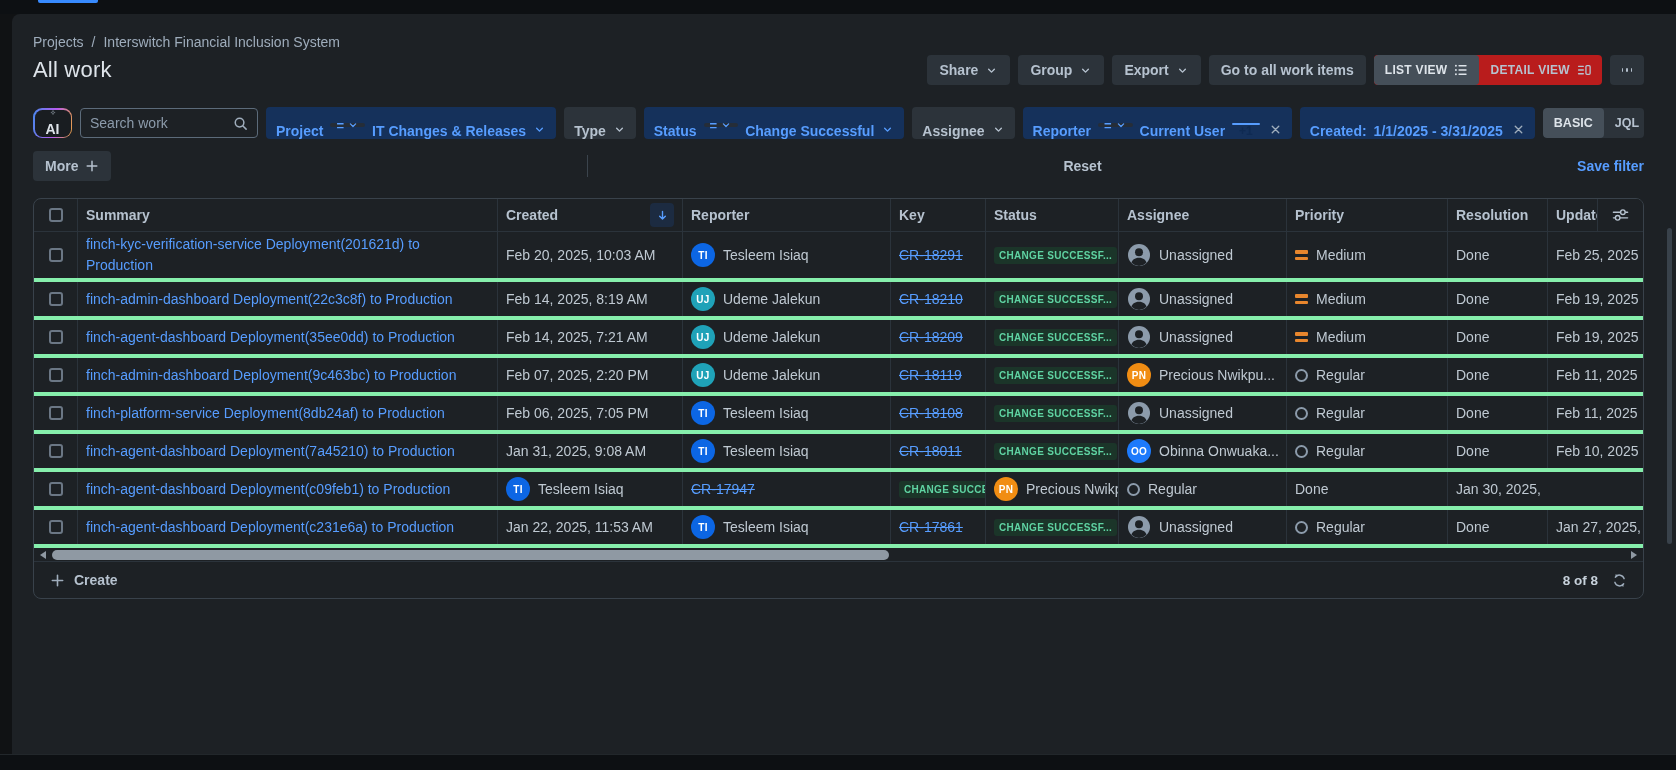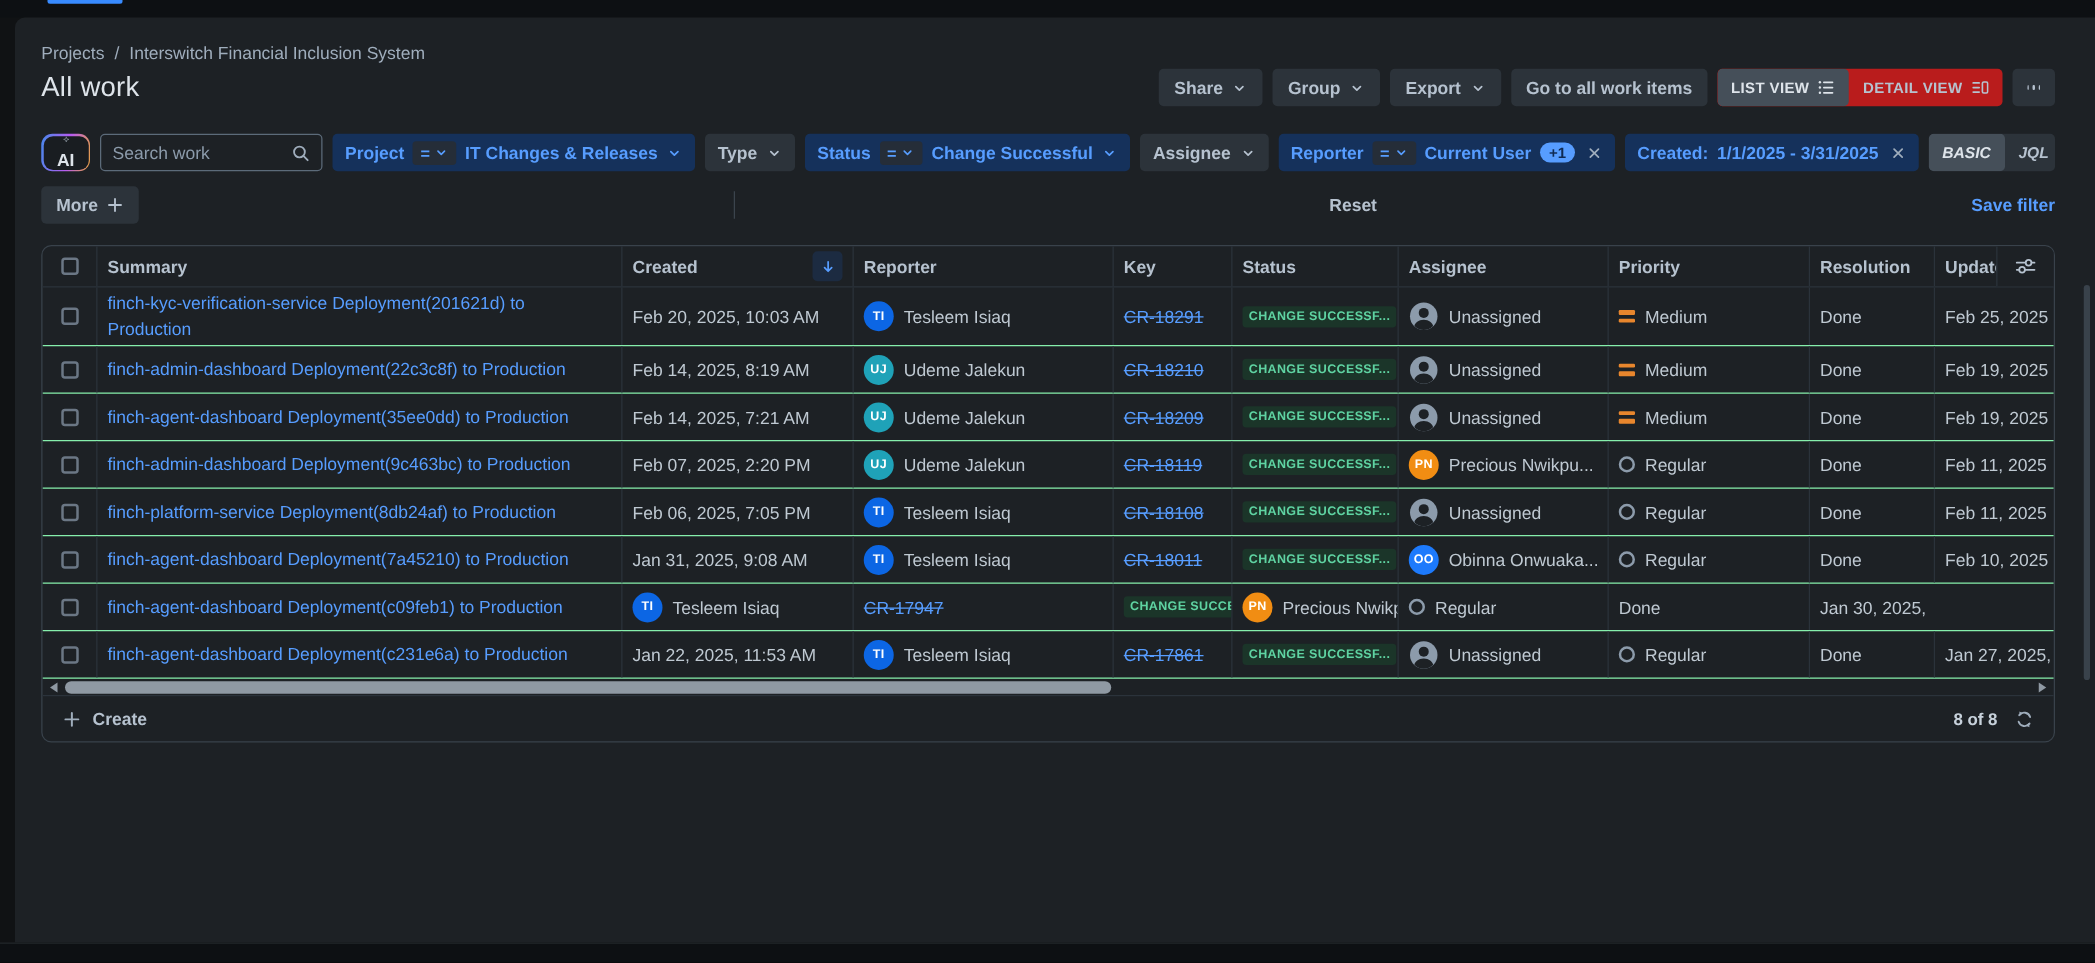--- a/index.html
+++ b/index.html
@@ -33,28 +33,28 @@
 
   
   .filters { display:flex; align-items:center; gap:8px; margin-top:22px; }
   .ai-btn { padding:1.5px; border-radius:9px; background:linear-gradient(100deg,#4688EC 0%,#B85BF0 55%,#E8A23F 100%); cursor:pointer; }
   .ai-inner { display:flex; align-items:center; gap:6px; background:#191D21; border-radius:7.5px; height:27px; padding:0 11px;
               color:#DEE4EA; font-weight:700; font-size:14px;flex-direction:column; }
   .search { display:flex; align-items:center; width:178px; height:30px; border:1px solid #5C6B7A; border-radius:4px; padding:0 9px; gap:6px; }
   .search input { flex:1; min-width:0; background:transparent; border:none; outline:none; color:#B6C2CF; font-size:14px; font-family:inherit; }
   .search input::placeholder { color:#8C9BAB; }
 
-  .chip { display:flex; align-items:center; gap:7px; height:30px; padding:0 10px; border-radius:4px; font-size:14px; cursor:pointer; white-space:nowrap; }
+  .chip { display:flex; gap:7px; height:30px; padding:16px 10px; border-radius:4px; font-size:14px; cursor:pointer; white-space:nowrap; }
   .chip.neutral { background:#2C333A; color:#B6C2CF; font-weight:700; }
   .chip.active { background:#15315B; color:#579DFF; }
   .chip.active .chip-label { font-weight:700; }
   .op-box { display:flex; align-items:center; gap:3px; background:#252D38; border-radius:3px; padding:2px 6px; font-weight:700; font-size:13px; }
   .plus-badge { background:#579DFF; color:#0F2A52; border-radius:10px; padding:1px 7px; font-size:12px; font-weight:700; }
   .chip .close-x { display:flex; margin-left:2px; }
-  .mode { margin-left:auto; display:flex; background:#2C333A; border-radius:4px; overflow:hidden; height:30px;font-style:italic; }
+  .mode { margin-left:auto; display:flex; background:#2C333A; border-radius:4px; overflow:hidden; height:30px; }
   .mode-item { display:flex; align-items:center; padding:0 11px; font-size:12.5px; font-weight:700; color:#B6C2CF; cursor:pointer; }
   .mode-item.on { background:#454F59; color:#DEE4EA; border-radius:4px; }
 
   .filters2 { display:flex; align-items:center; gap:14px; margin-top:12px;justify-content:space-between; }
   .vdiv { width:1px; height:22px; background:#3B444D; }
   .text-btn { background:none; border:none; color:#B6C2CF; font-weight:700; font-size:14px; cursor:pointer; font-family:inherit; }
   .link-btn { background:none; border:none; color:#579DFF; font-weight:700; font-size:14px; cursor:pointer; font-family:inherit; }
 
   
   .table-panel { margin-top:17px; border:1px solid #39424B; border-radius:8px; overflow:hidden; background:#1D2125;
@@ -64,21 +64,21 @@
         border-right:1px solid #2B333B; overflow:hidden; white-space:nowrap; }
   .th:last-child { border-right:none; }
   .th.th-created { justify-content:space-between; }
   .sort-btn { width:24px; height:24px; background:#1C2B41; border:none; border-radius:4px; display:flex; align-items:center;
               justify-content:center; cursor:pointer; flex:none; }
   .col-settings { position:absolute; right:0; top:0; height:32px; width:46px; background:#1D2125; border-left:1px solid #2B333B;
                   display:flex; align-items:center; justify-content:center; cursor:pointer; }
   .checkbox { width:14px; height:14px; border:2px solid #6B7785; border-radius:3px; display:inline-block; cursor:pointer; }
   .th .checkbox, .td .checkbox { margin:0 auto; }
 
-  .tr { display:grid; grid-template-columns:var(--cols); min-height:38px; border-bottom:1px solid #86efac; }
+  .tr { display:grid; grid-template-columns:var(--cols); min-height:38px; border-bottom:4px solid #86efac; }
   .td { display:flex; align-items:center; padding:2px 8px; border-right:1px solid #2B333B; color:#BFC9D2; font-size:14px;
         overflow:hidden; white-space:nowrap; }
   .td:last-child { border-right:none; }
   .td.td-summary { white-space:normal; }
   .summary-link { color:#579DFF; text-decoration:none; line-height:1.5; cursor:pointer; }
   .key-link { color:#579DFF; text-decoration:line-through; cursor:pointer; }
   .avatar { width:24px; height:24px; border-radius:50%; color:#FFFFFF; font-size:10px; font-weight:700;
             display:flex; align-items:center; justify-content:center; margin-right:8px; flex:none; letter-spacing:.3px; }
   .status-badge { background:#1B3529; color:#5FD3A2; font-size:10px; font-weight:700; padding:3px 5px; border-radius:3px; letter-spacing:.3px; }
   .prio { display:flex; flex-direction:column; gap:3px; margin-right:8px; flex:none; }

